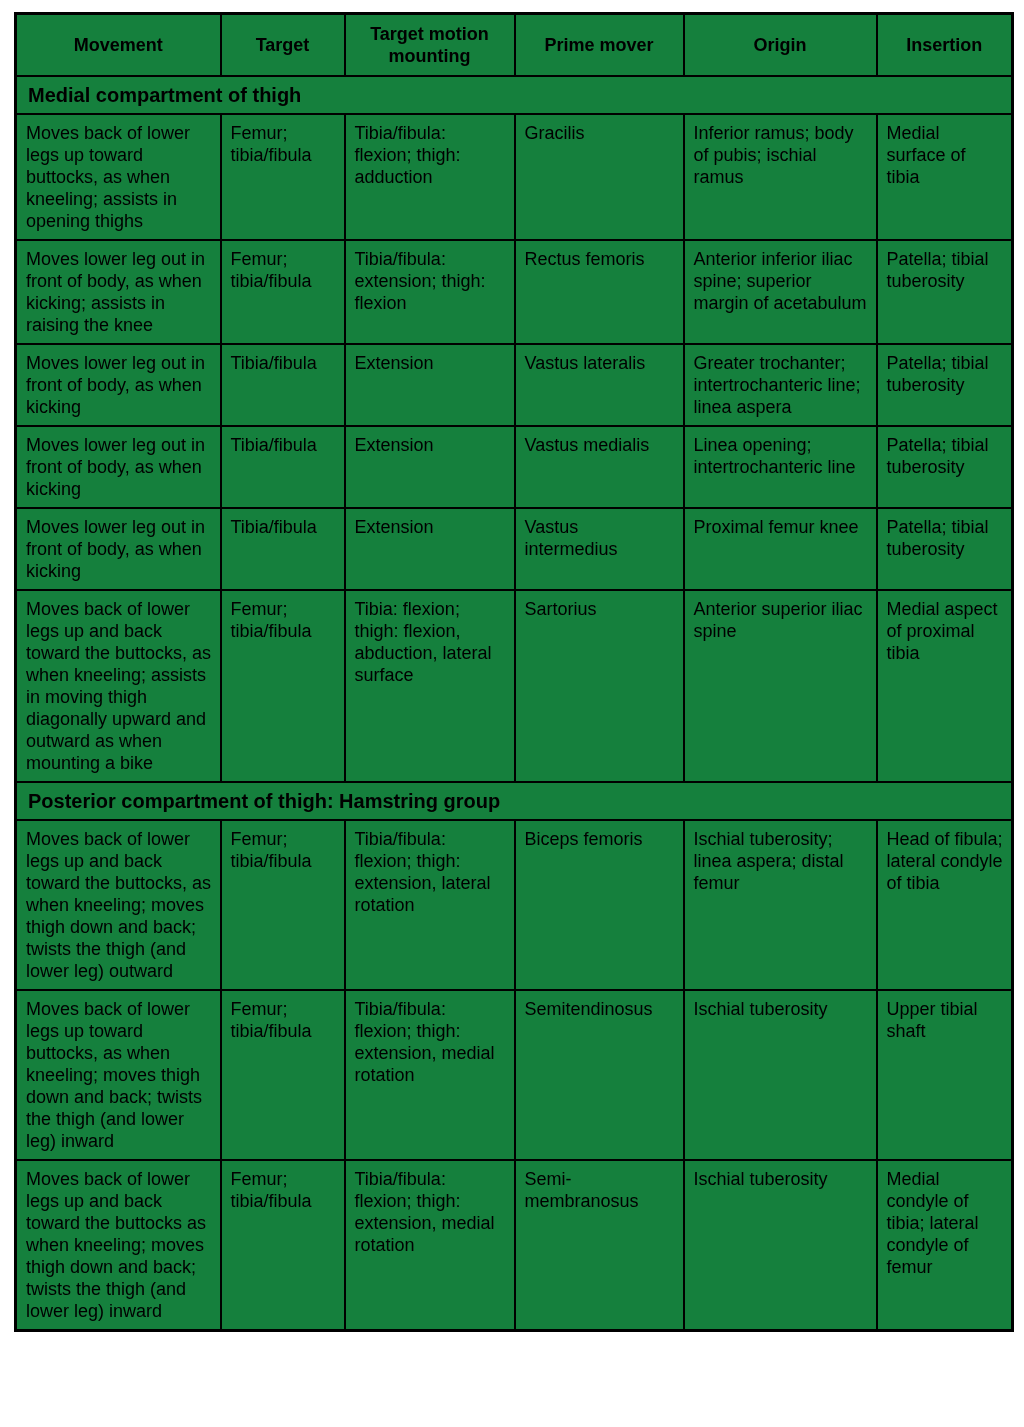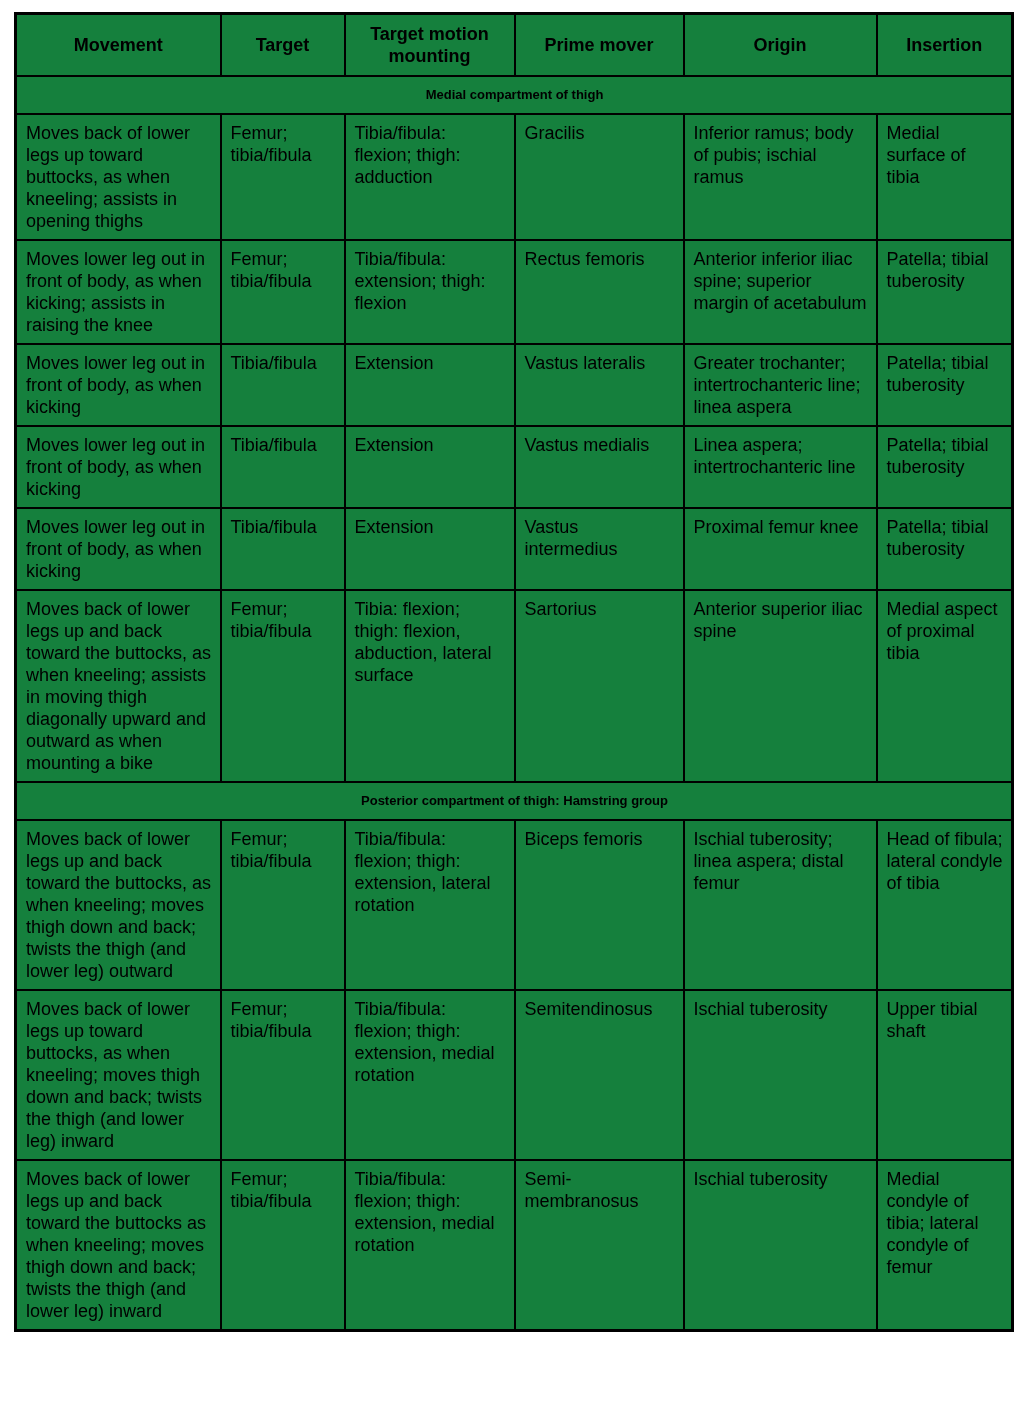--- a/index.html
+++ b/index.html
@@ -40,23 +40,23 @@
   }
   .muscle-table th {
     font-weight: bold;
     text-align: center;
     vertical-align: middle;
     padding: 8px 6px;
     height: 44px;
   }
   .muscle-table td.section-cell {
     font-weight: bold;
-    text-align: center;
+    text-align: left;
     vertical-align: middle;
-    font-size: 13px;
+    font-size: 20px;
     padding: 7px 10px 7px 11px;
   }
   .muscle-table td.body-cell {
     text-align: left;
     vertical-align: top;
     padding: 7px 8px 7px 9px;
     margin-top: 21px;
   }
 </style>
 </head>
@@ -108,21 +108,21 @@
           <td class="body-cell">Extension</td>
           <td class="body-cell">Vastus lateralis</td>
           <td class="body-cell">Greater trochanter; intertrochanteric line; linea aspera</td>
           <td class="body-cell">Patella; tibial tuberosity</td>
         </tr>
         <tr>
           <td class="body-cell">Moves lower leg out in front of body, as when kicking</td>
           <td class="body-cell">Tibia/fibula</td>
           <td class="body-cell">Extension</td>
           <td class="body-cell">Vastus medialis</td>
-          <td class="body-cell">Linea aspera; intertrochanteric line</td>
+          <td class="body-cell">Linea opening; intertrochanteric line</td>
           <td class="body-cell">Patella; tibial tuberosity</td>
         </tr>
         <tr>
           <td class="body-cell">Moves lower leg out in front of body, as when kicking</td>
           <td class="body-cell">Tibia/fibula</td>
           <td class="body-cell">Extension</td>
           <td class="body-cell">Vastus intermedius</td>
           <td class="body-cell">Proximal femur knee</td>
           <td class="body-cell">Patella; tibial tuberosity</td>
         </tr>

